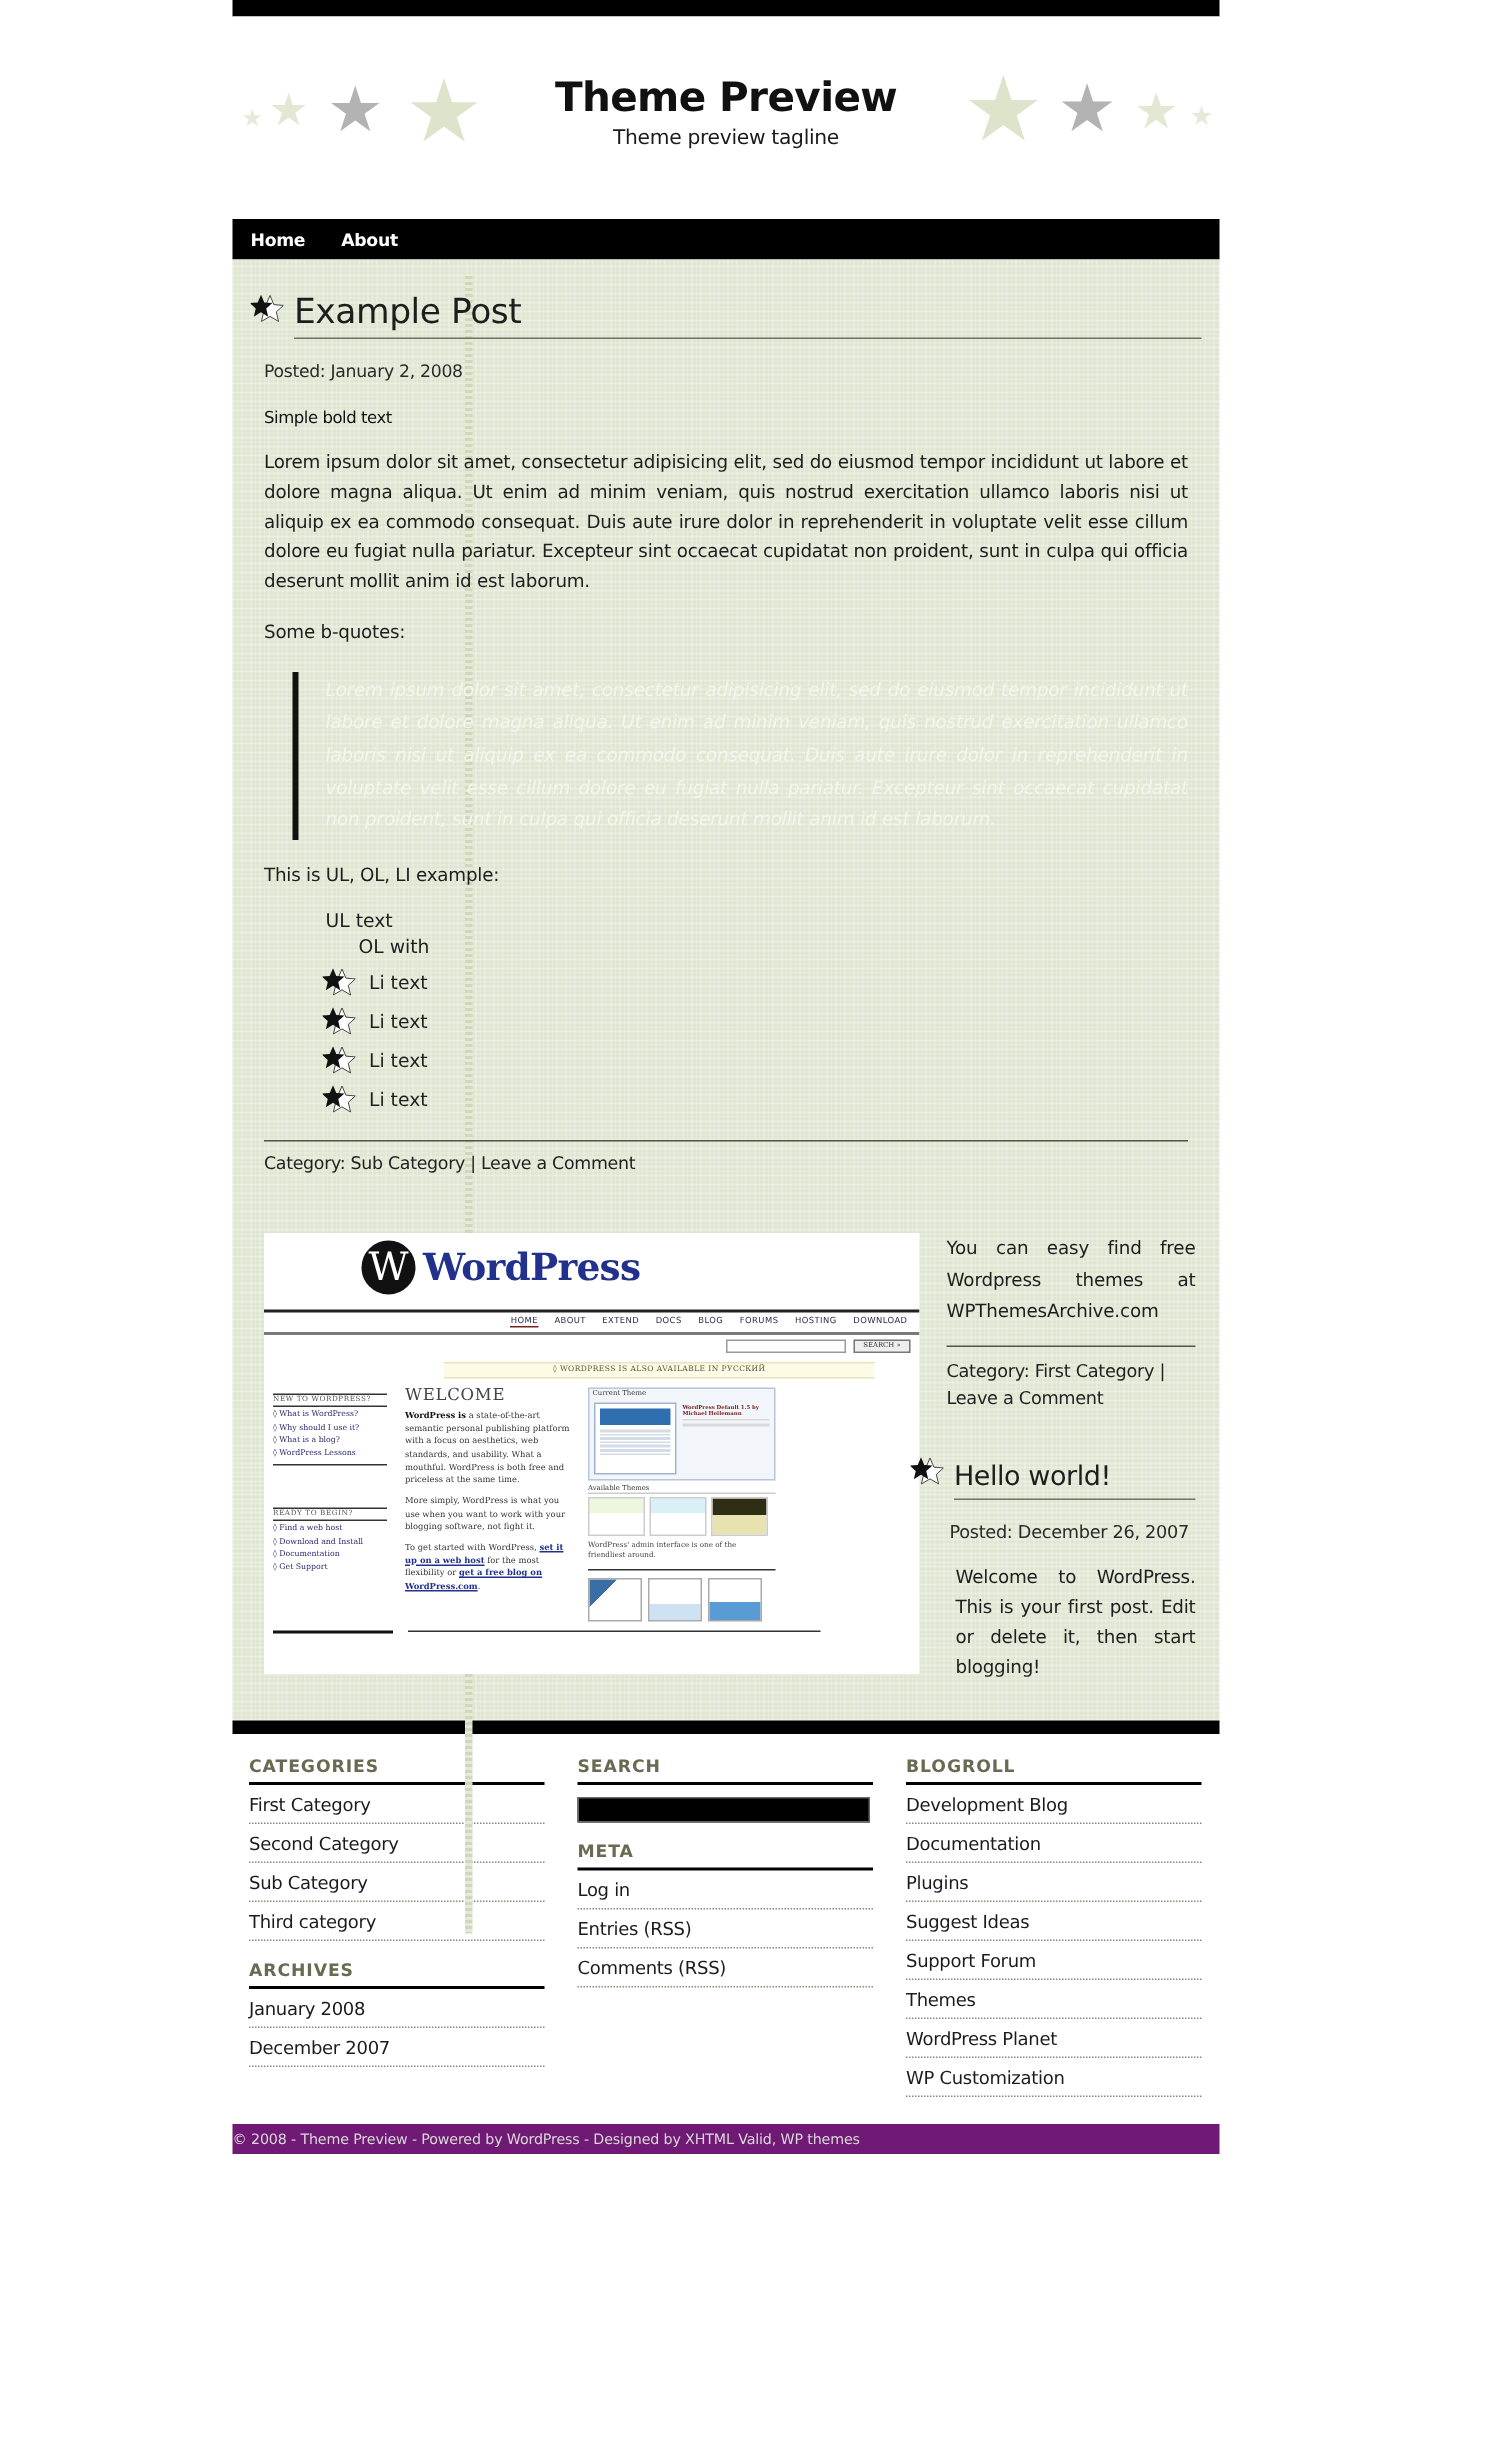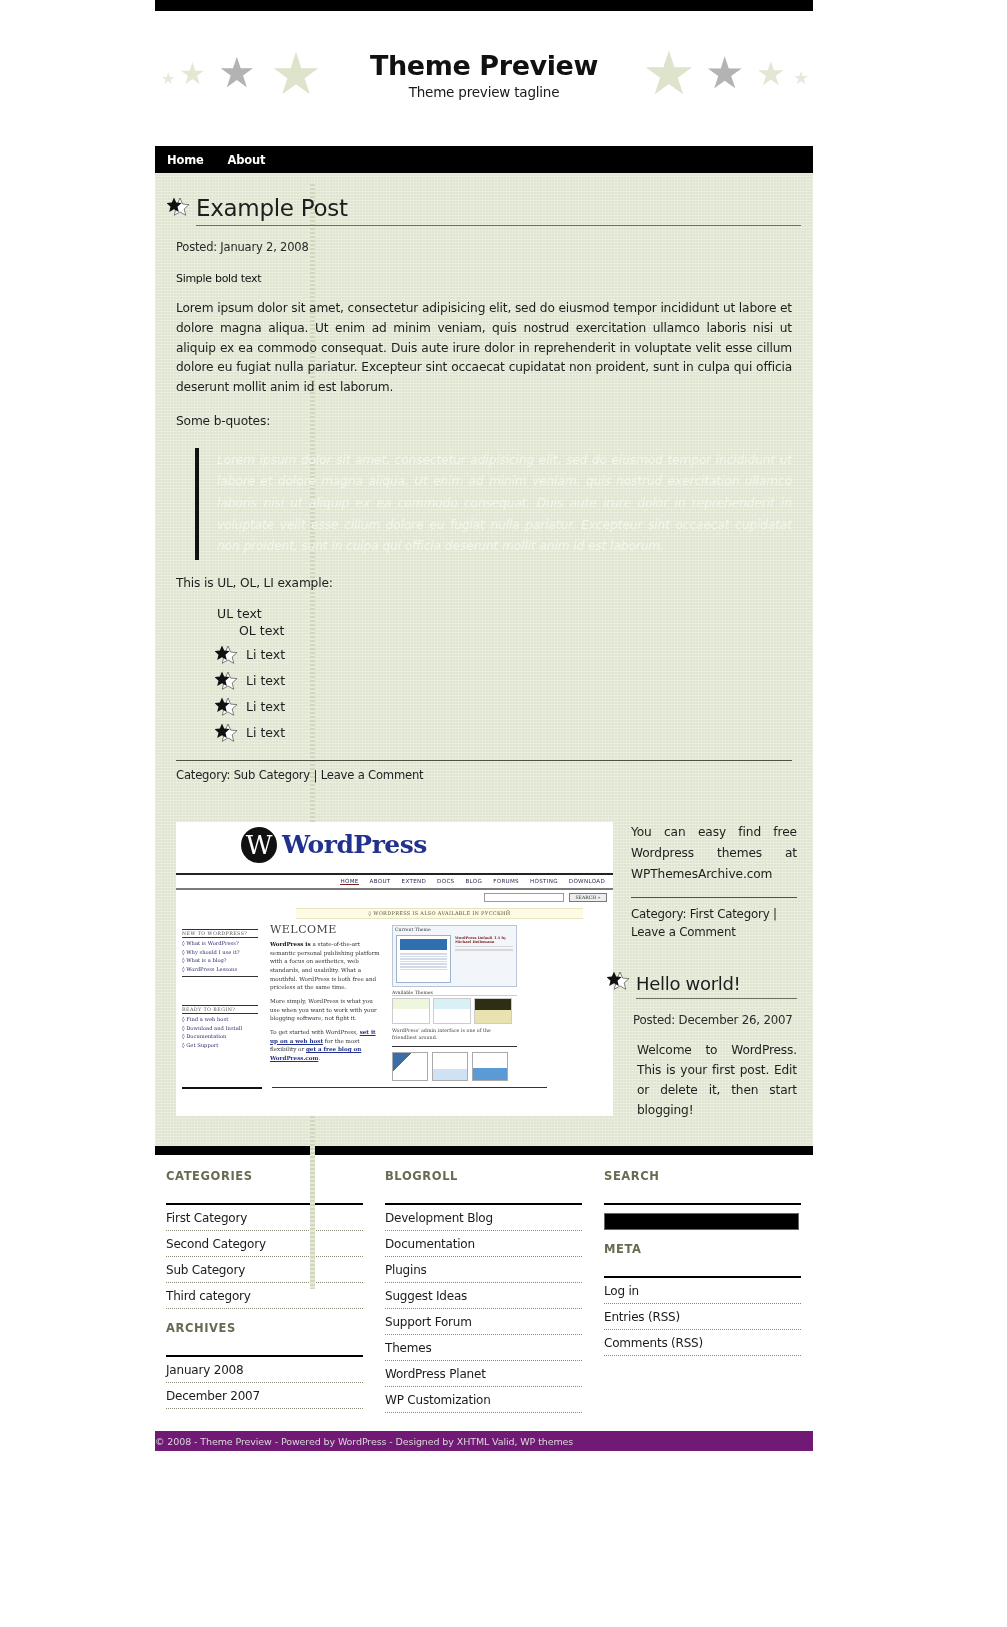--- a/index.html
+++ b/index.html
@@ -163,21 +163,21 @@
   .widgets {
     display:flex; background:#fff;
     padding:14px 0 0 0;
   }
   .wcol { width:219px; padding:0 11px; }
   .wcol.mid { width:219px; }
   .wtitle {
     font-size:11.5px; font-weight:bold; color:#6a6a52;
     letter-spacing:0.6px;
     border-bottom:2px solid #000;
-    padding-bottom:20px; margin-top:12px;
+    padding-bottom:4px; margin-top:12px;
   }
   .wcol .wtitle:first-child { margin-top:0; }
   .wlist { list-style:none; margin:0; padding:0; }
   .wlist li {
     border-bottom:1px dotted #8a8a7a;
     padding:6px 0 5px 0;
   }
   .wlist li a {
     color:#1b1b1b; text-decoration:none; font-size:12px;
     letter-spacing:-0.2px;
@@ -311,21 +311,21 @@
           <span class="titletext">Example Post</span>
         </h2>
         <div class="meta-date">Posted: January 2, 2008</div>
         <div class="bold-line">Simple bold text</div>
         <p class="para">Lorem ipsum dolor sit amet, consectetur adipisicing elit, sed do eiusmod tempor incididunt ut labore et dolore magna aliqua. Ut enim ad minim veniam, quis nostrud exercitation ullamco laboris nisi ut aliquip ex ea commodo consequat. Duis aute irure dolor in reprehenderit in voluptate velit esse cillum dolore eu fugiat nulla pariatur. Excepteur sint occaecat cupidatat non proident, sunt in culpa qui officia deserunt mollit anim id est laborum.</p>
         <p class="para para-plain">Some b-quotes:</p>
         <blockquote class="bq">Lorem ipsum dolor sit amet, consectetur adipisicing elit, sed do eiusmod tempor incididunt ut labore et dolore magna aliqua. Ut enim ad minim veniam, quis nostrud exercitation ullamco laboris nisi ut aliquip ex ea commodo consequat. Duis aute irure dolor in reprehenderit in voluptate velit esse cillum dolore eu fugiat nulla pariatur. Excepteur sint occaecat cupidatat non proident, sunt in culpa qui officia deserunt mollit anim id est laborum.</blockquote>
         <p class="para para-plain">This is UL, OL, LI example:</p>
 
         <div class="ul-example">UL text</div>
-        <div class="ol-example">OL text</div>
+        <div class="ol-example">OL with</div>
 
         <ul class="li-list">
           <li>
             <span class="starbullet">
               <svg width="22" height="19" viewBox="0 0 22 19">
                 <polygon points="13,1 15.6,7.1 22,7.6 17.2,11.9 18.7,18.3 13,14.9 7.3,18.3 8.8,11.9 4,7.6 10.4,7.1" fill="#ffffff" stroke="#333" stroke-width="0.6"></polygon>
                 <polygon points="7,0.5 9.2,5.6 14.6,6 10.5,9.7 11.8,15.1 7,12.2 2.2,15.1 3.5,9.7 -0.6,6 4.8,5.6" fill="#111111"></polygon>
               </svg>
             </span>
             <span>Li text</span>
@@ -493,44 +493,44 @@
           <li><a href="#">Sub Category</a></li>
           <li><a href="#">Third category</a></li>
         </ul>
         <div class="wtitle">ARCHIVES</div>
         <ul class="wlist">
           <li><a href="#">January 2008</a></li>
           <li><a href="#">December 2007</a></li>
         </ul>
       </div>
 
+      <div class="wcol mid">
+        <div class="wtitle">SEARCH</div>
+        <input class="searchbox" type="text" placeholder="" style="">
+        <div class="wtitle">META</div>
+        <ul class="wlist">
+          <li><a href="#">Log in</a></li>
+          <li><a href="#">Entries (RSS)</a></li>
+          <li><a href="#">Comments (RSS)</a></li>
+        </ul>
+      </div>
+
       <div class="wcol">
         <div class="wtitle">BLOGROLL</div>
         <ul class="wlist">
           <li><a href="#">Development Blog</a></li>
           <li><a href="#">Documentation</a></li>
           <li><a href="#">Plugins</a></li>
           <li><a href="#">Suggest Ideas</a></li>
           <li><a href="#">Support Forum</a></li>
           <li><a href="#">Themes</a></li>
           <li><a href="#">WordPress Planet</a></li>
           <li><a href="#">WP Customization</a></li>
         </ul>
       </div>
-
-      <div class="wcol mid">
-        <div class="wtitle">SEARCH</div>
-        <input class="searchbox" type="text" placeholder="" style="">
-        <div class="wtitle">META</div>
-        <ul class="wlist">
-          <li><a href="#">Log in</a></li>
-          <li><a href="#">Entries (RSS)</a></li>
-          <li><a href="#">Comments (RSS)</a></li>
-        </ul>
-      </div>
     </div>
 
     <div class="footbar">
       <span>© 2008 - Theme Preview - Powered by WordPress - Designed by XHTML Valid, WP themes</span>
     </div>
 
   </div>
 </div>
 
 </body></html>

